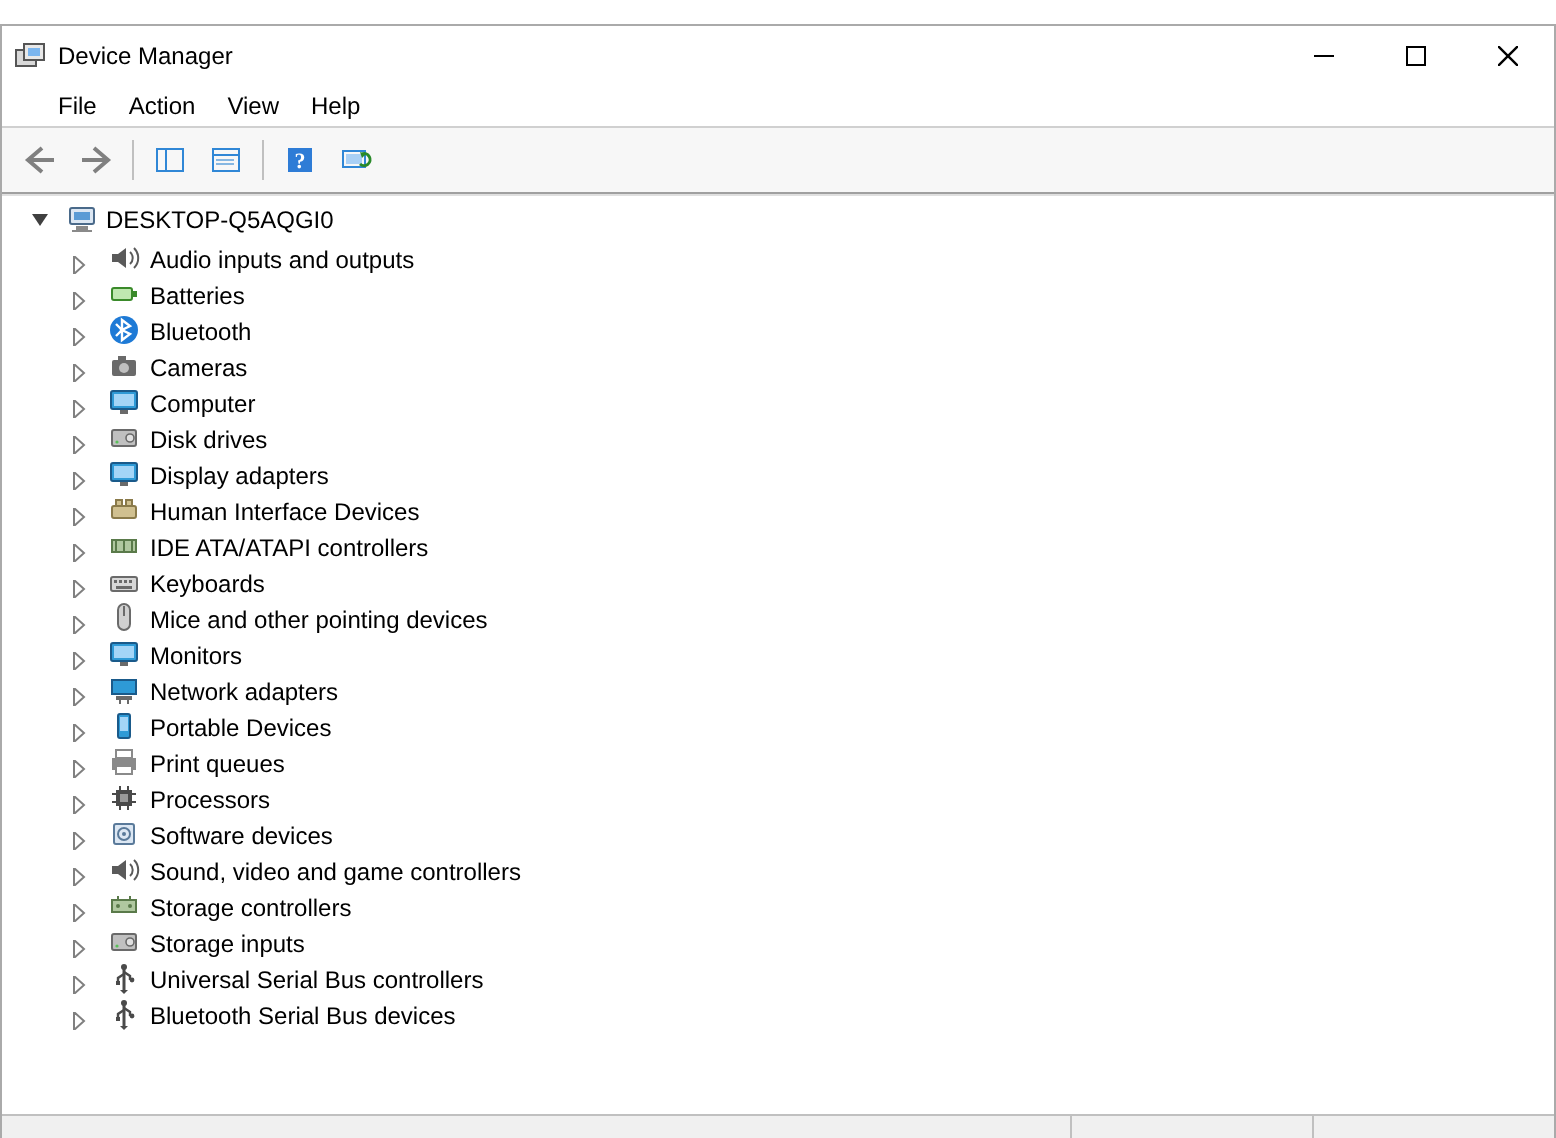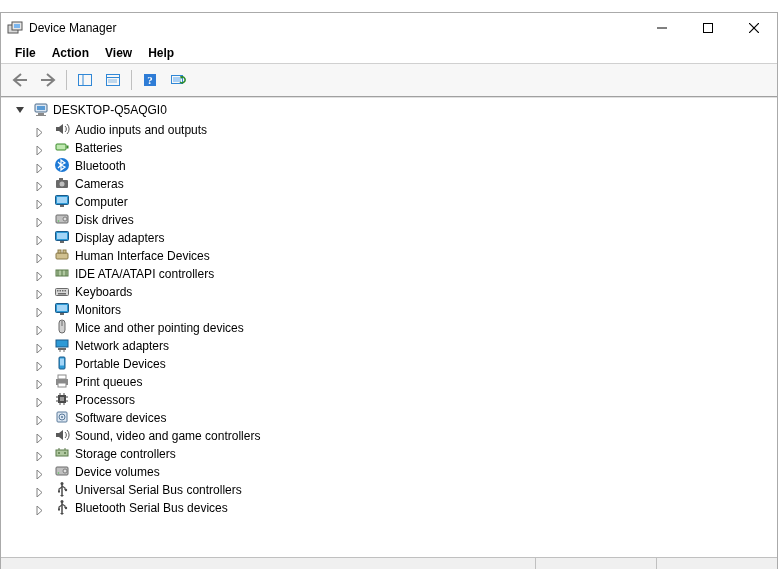--- a/index.html
+++ b/index.html
@@ -4,21 +4,21 @@
 <style>
   html,body{margin:0;padding:0;font-family:"Segoe UI",Tahoma,sans-serif;font-size:12px;color:#000;background:#fff;}
   .window{width:778px;height:569px;display:flex;flex-direction:column;border:1px solid #aaa;box-sizing:border-box;margin-top:12px;}
   
   .titlebar{height:30px;display:flex;align-items:center;padding:0 0 0 6px;background:#fff;}
   .titlebar .app-icon{width:16px;height:16px;margin-right:6px;display:inline-flex;align-items:center;justify-content:center;}
   .titlebar .title{flex:0 0 auto;font-size:12px;}
   .titlebar .spacer{flex:1;}
   .winbtn{width:46px;height:30px;display:flex;align-items:center;justify-content:center;}
   
-  .menubar{height:20px;display:flex;align-items:center;padding:0 6px;border-bottom:1px solid #d0d0d0;font-weight:bold;}
+  .menubar{height:20px;display:flex;align-items:center;padding:0 20px;border-bottom:1px solid #d0d0d0;}
   .menuitem{padding:2px 8px;}
   
   .toolbar{height:28px;display:flex;align-items:center;padding:2px 6px;border-bottom:1px solid #a0a0a0;gap:2px;background:#f7f7f7;position:relative;}
   .toolbar::after{content:"";position:absolute;left:0;right:0;bottom:-2px;height:1px;background:#e0e0e0;}
   .toolbtn{width:24px;height:22px;display:flex;align-items:center;justify-content:center;border:1px solid transparent;color:#555;}
   .toolsep{width:1px;height:20px;background:#c0c0c0;margin:0 3px;}
   
   .tree-area{flex:1;overflow:auto;padding:4px 14px;background:#fff;}
   .root-row{display:flex;align-items:center;height:18px;}
   .root-row .expander{width:16px;text-align:center;color:#666;user-select:none;}
@@ -285,40 +285,40 @@
           <span class="label">Keyboards</span>
         </div>
         <div class="cat-row">
           <span class="expander">
             <svg width="9" height="9" viewBox="0 0 9 9">
               <path d="M2 0 L7 4.5 L2 9 Z" fill="none" stroke="#808080" stroke-width="1"></path>
             </svg>
           </span>
           <span class="ico">
             <svg width="16" height="16" viewBox="0 0 16 16">
+              <path d="M5 4a3 3 0 016 0v7a3 3 0 01-6 0z" fill="#d0d0d0" stroke="#6a6a6a"></path>
+              <line x1="8" y1="2" x2="8" y2="7" stroke="#6a6a6a"></line>
+            </svg>
+          </span>
+          <span class="label">Mice and other pointing devices</span>
+        </div>
+        <div class="cat-row">
+          <span class="expander">
+            <svg width="9" height="9" viewBox="0 0 9 9">
+              <path d="M2 0 L7 4.5 L2 9 Z" fill="none" stroke="#808080" stroke-width="1"></path>
+            </svg>
+          </span>
+          <span class="ico">
+            <svg width="16" height="16" viewBox="0 0 16 16">
               <rect x="1.5" y="2.5" width="13" height="9" rx="1" fill="#2e9ad6" stroke="#1a5a8a"></rect>
               <rect x="3" y="4" width="10" height="6" fill="#a3d5f7"></rect>
               <rect x="6" y="12" width="4" height="2" fill="#6a6a6a"></rect>
             </svg>
           </span>
           <span class="label">Monitors</span>
-        </div>
-        <div class="cat-row">
-          <span class="expander">
-            <svg width="9" height="9" viewBox="0 0 9 9">
-              <path d="M2 0 L7 4.5 L2 9 Z" fill="none" stroke="#808080" stroke-width="1"></path>
-            </svg>
-          </span>
-          <span class="ico">
-            <svg width="16" height="16" viewBox="0 0 16 16">
-              <path d="M5 4a3 3 0 016 0v7a3 3 0 01-6 0z" fill="#d0d0d0" stroke="#6a6a6a"></path>
-              <line x1="8" y1="2" x2="8" y2="7" stroke="#6a6a6a"></line>
-            </svg>
-          </span>
-          <span class="label">Mice and other pointing devices</span>
         </div>
         <div class="cat-row">
           <span class="expander">
             <svg width="9" height="9" viewBox="0 0 9 9">
               <path d="M2 0 L7 4.5 L2 9 Z" fill="none" stroke="#808080" stroke-width="1"></path>
             </svg>
           </span>
           <span class="ico">
             <svg width="16" height="16" viewBox="0 0 16 16">
               <rect x="2" y="3" width="12" height="7" fill="#2e9ad6" stroke="#1a5a8a"></rect>
@@ -431,21 +431,21 @@
               <path d="M2 0 L7 4.5 L2 9 Z" fill="none" stroke="#808080" stroke-width="1"></path>
             </svg>
           </span>
           <span class="ico">
             <svg width="16" height="16" viewBox="0 0 16 16">
               <rect x="2" y="4" width="12" height="8" rx="1" fill="#c0c0c0" stroke="#6a6a6a"></rect>
               <circle cx="11" cy="8" r="2" fill="#e0e0e0" stroke="#6a6a6a" stroke-width="0.8"></circle>
               <circle cx="4.5" cy="10" r="0.8" fill="#5ac05a"></circle>
             </svg>
           </span>
-          <span class="label">Device volumes</span>
+          <span class="label">Storage inputs</span>
         </div>
         <div class="cat-row">
           <span class="expander">
             <svg width="9" height="9" viewBox="0 0 9 9">
               <path d="M2 0 L7 4.5 L2 9 Z" fill="none" stroke="#808080" stroke-width="1"></path>
             </svg>
           </span>
           <span class="ico">
             <svg width="16" height="16" viewBox="0 0 16 16">
               <line x1="8" y1="2" x2="8" y2="14" stroke="#4a4a4a" stroke-width="1.5"></line>

